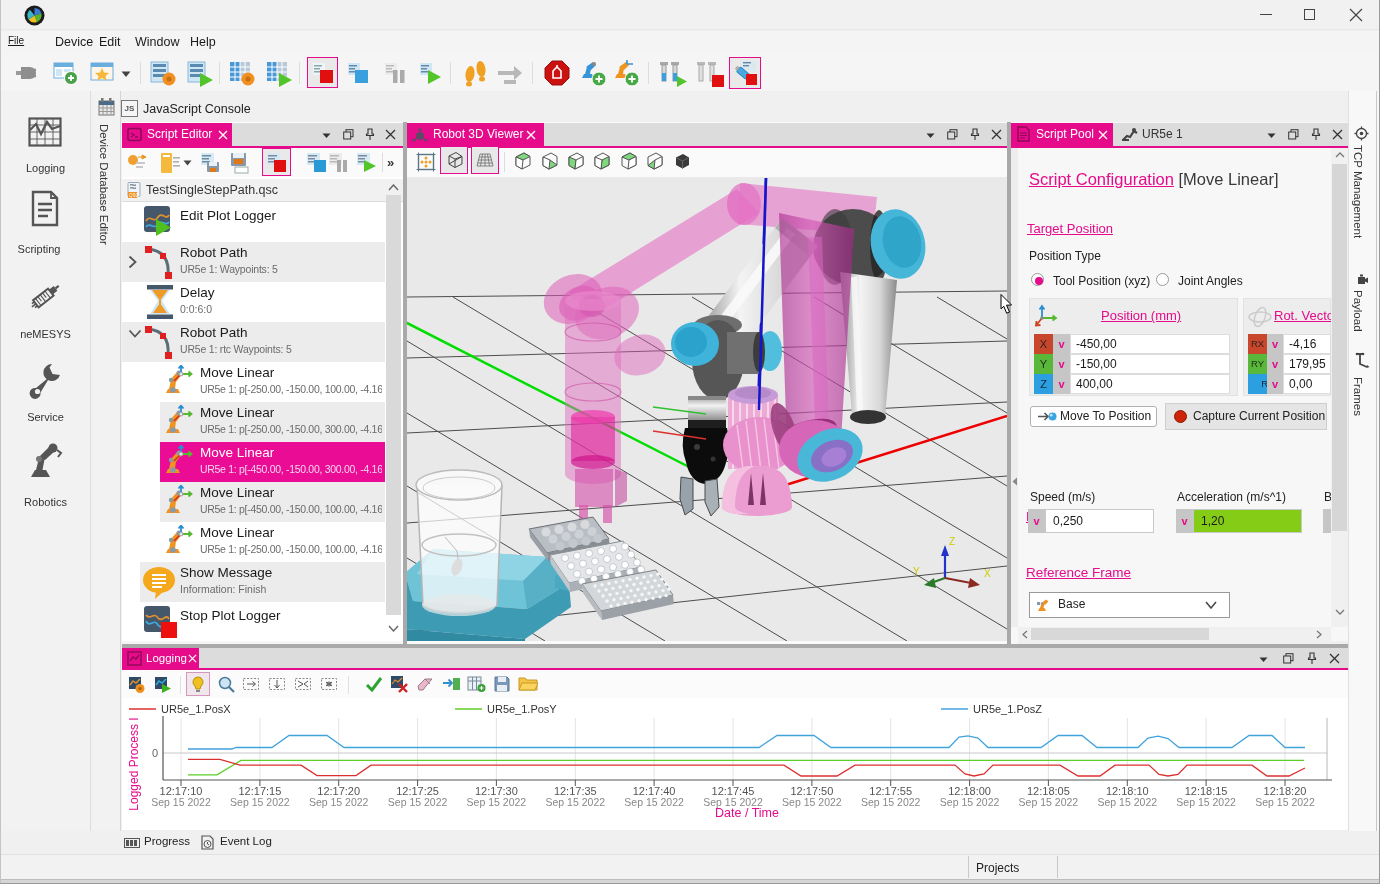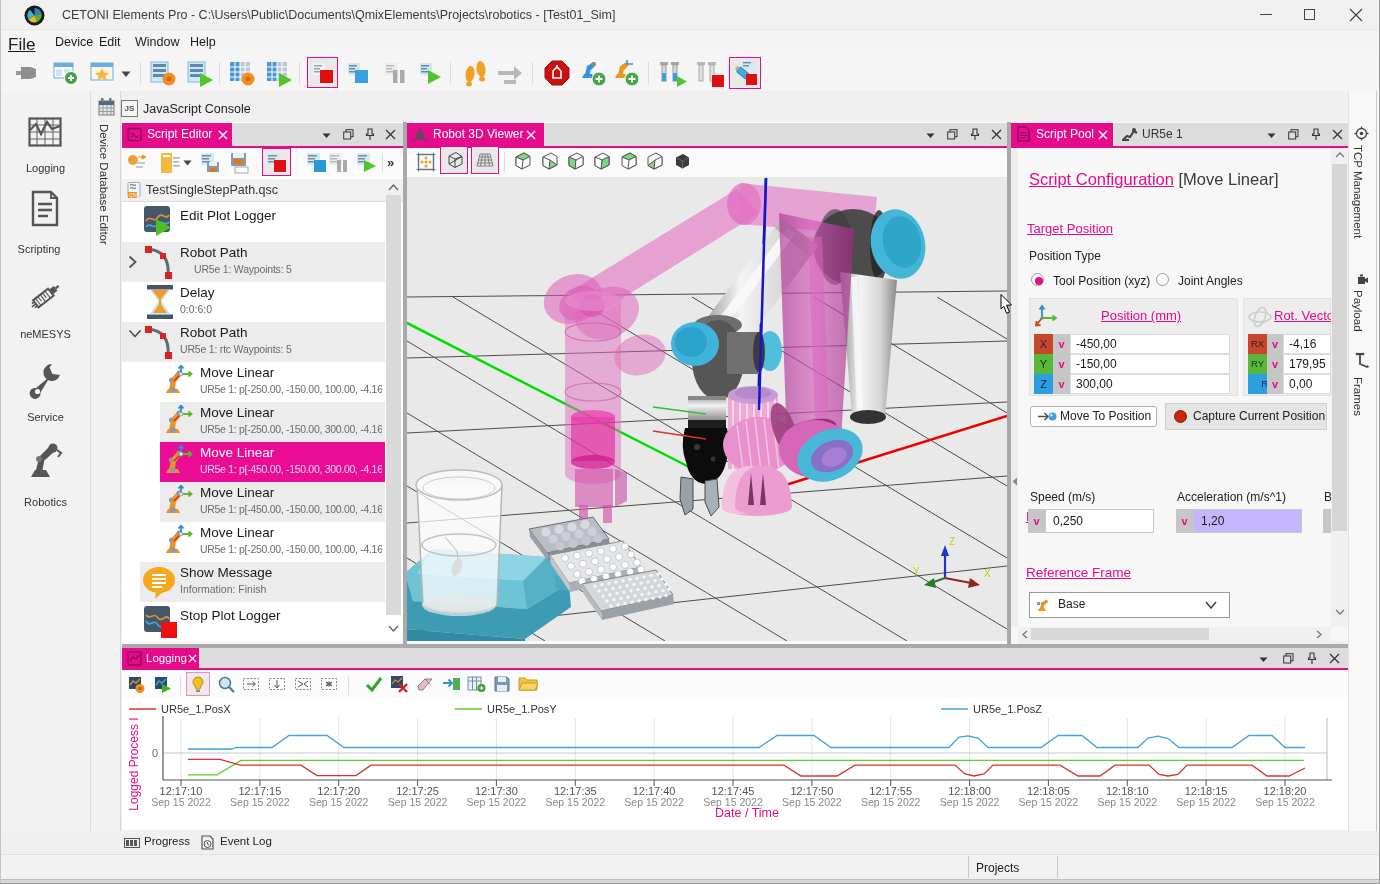--- a/index.html
+++ b/index.html
@@ -17,31 +17,30 @@
 <div class="abs" style="left:0;top:0;width:1380px;height:30px;background:#f2f1f1;border-bottom:1px solid #e8e8e8;"></div>
 <div class="abs" style="left:24px;top:5px;width:21px;height:21px;">
 <svg width="21" height="21" viewBox="0 0 21 21">
 <circle cx="10.5" cy="10.5" r="10" fill="#1b1b1b"></circle>
 <path d="M10.5 3 A7.5 7.5 0 0 1 17.5 8.5 L10.5 10.5 Z" fill="#3a7bd5"></path>
 <path d="M17.5 8.5 A7.5 7.5 0 0 1 13 17 L10.5 10.5 Z" fill="#59b031"></path>
 <path d="M13 17 A7.5 7.5 0 0 1 4.5 14.5 L10.5 10.5 Z" fill="#e8c21a"></path>
 <path d="M4.5 14.5 A7.5 7.5 0 0 1 6 4.8 L10.5 10.5 Z" fill="#3ab5c8"></path>
 </svg>
 </div>
-<div class="abs" style="left:62px;top:8px;font-size:12.5px;color:#3c3c3c;">CETONI Elements Pro - C:\Users\Public\Documents\QmixElements\Projects\robotics - [Test01_Sim]</div>
 <div class="abs" style="left:1260px;top:14px;width:12px;height:1px;background:#444;"></div>
 <div class="abs" style="left:1304px;top:9px;width:11px;height:11px;border:1px solid #444;"></div>
 <div class="abs" style="left:1349px;top:8px;">
 <svg width="14" height="14" viewBox="0 0 14 14">
         <path d="M1 1 L13 13 M13 1 L1 13" stroke="#444" stroke-width="1.2"></path>
       </svg>
 </div>
 
 <div class="abs" style="left:0;top:31px;width:1380px;height:23px;background:#f4f4f4;"></div>
-<div class="abs" style="left:8px;top:35px;font-size:17px;text-decoration:underline;">File</div>
+<div class="abs" style="left:8px;top:35px;font-size:10px;text-decoration:underline;">File</div>
 <div class="abs" style="left:55px;top:35px;font-size:12.5px;">Device</div>
 <div class="abs" style="left:99px;top:35px;font-size:12.5px;">Edit</div>
 <div class="abs" style="left:135px;top:35px;font-size:12.5px;">Window</div>
 <div class="abs" style="left:190px;top:35px;font-size:12.5px;">Help</div>
 
 <div class="abs" style="left:0;top:54px;width:1380px;height:37px;background:#f5f5f5;"></div>
 <div id="toolbar" class="abs" style="left:0;top:54px;width:1380px;height:37px;">
   <svg class="abs" style="left:14px;top:9px;" width="29" height="20" viewBox="0 0 29 20">
         <path d="M2 8 h5 v4 h-5 Z" fill="#9a9a9a"></path>
         <path d="M7 4 h9 a6 6 0 0 1 0 12 h-9 Z" fill="#8e8e8e"></path>
@@ -374,21 +373,21 @@
     <svg class="abs" style="left:6px;top:78px;" width="9" height="14" viewBox="0 0 9 14">
           <path d="M1.5 1.5 L7.5 7 L1.5 12.5" stroke="#555" stroke-width="1.8" fill="none"></path>
         </svg>
     <svg class="abs" style="left:22px;top:68px;" width="30" height="34" viewBox="0 0 30 34">
           <path d="M4 4 Q26 6 24 30" stroke="#5d6d75" stroke-width="3" fill="none"></path>
           <rect x="1" y="1" width="7" height="7" fill="#e02020"></rect>
           <rect x="16" y="8" width="6" height="6" fill="#e02020"></rect>
           <rect x="21" y="27" width="7" height="7" fill="#e02020"></rect>
         </svg>
     <div class="abs" style="left:58px;top:68px;">Robot Path</div>
-    <div class="abs" style="left:58px;top:86px;font-size:10.5px;letter-spacing:-0.2px;color:#6b6b6b;margin-left:14px;">UR5e 1: Waypoints: 5</div>
+    <div class="abs" style="left:58px;top:86px;font-size:10.5px;letter-spacing:-0.2px;color:#6b6b6b;">UR5e 1: Waypoints: 5</div>
 
     <svg class="abs" style="left:24px;top:108px;" width="28" height="34" viewBox="0 0 28 34">
           <rect x="1" y="0" width="26" height="4.5" fill="#44576b"></rect>
           <rect x="1" y="29.5" width="26" height="4.5" fill="#44576b"></rect>
           <path d="M4 5 L24 5 L16 16 L24 29 L4 29 L12 16 Z" fill="#cde6f2"></path>
           <path d="M6 5 L22 5 L14 15.5 Z M14 18 L21 28 L7 28 Z" fill="#f09b28"></path>
           <path d="M13 15 h2 v4 h-2 Z" fill="#f09b28"></path>
         </svg>
     <div class="abs" style="left:58px;top:108px;">Delay</div>
     <div class="abs" style="left:58px;top:126px;font-size:10.5px;color:#6b6b6b;">0:0:6:0</div>
@@ -921,21 +920,21 @@
       </svg>
   <div class="abs mag" style="left:54px;top:186px;font-size:13px;margin-left:36px;">Position (mm)</div>
   <div class="abs" style="left:23px;top:212px;width:19px;height:20px;background:#c8472c;color:#31231f;font-size:11px;text-align:center;line-height:20px;">X</div>
   <div class="abs" style="left:42px;top:212px;width:17px;height:20px;background:#c6c6c6;color:#e50b8b;font-size:11px;font-weight:bold;text-align:center;line-height:20px;">v</div>
   <div class="abs" style="left:59px;top:212px;width:160px;height:20px;background:#fff;border:1px solid #dcdcdc;font-size:12px;line-height:18px;padding-left:5px;">-450,00</div>
   <div class="abs" style="left:23px;top:232px;width:19px;height:20px;background:#59b83a;color:#1e3018;font-size:11px;text-align:center;line-height:20px;">Y</div>
   <div class="abs" style="left:42px;top:232px;width:17px;height:20px;background:#c6c6c6;color:#e50b8b;font-size:11px;font-weight:bold;text-align:center;line-height:20px;">v</div>
   <div class="abs" style="left:59px;top:232px;width:160px;height:20px;background:#fff;border:1px solid #dcdcdc;font-size:12px;line-height:18px;padding-left:5px;">-150,00</div>
   <div class="abs" style="left:23px;top:252px;width:19px;height:20px;background:#2b9fe0;color:#122a38;font-size:11px;text-align:center;line-height:20px;">Z</div>
   <div class="abs" style="left:42px;top:252px;width:17px;height:20px;background:#c6c6c6;color:#e50b8b;font-size:11px;font-weight:bold;text-align:center;line-height:20px;">v</div>
-  <div class="abs" style="left:59px;top:252px;width:160px;height:20px;background:#fff;border:1px solid #dcdcdc;font-size:12px;line-height:18px;padding-left:5px;">300,00</div>
+  <div class="abs" style="left:59px;top:252px;width:160px;height:20px;background:#fff;border:1px solid #dcdcdc;font-size:12px;line-height:18px;padding-left:5px;">400,00</div>
 
   <div class="abs" style="left:232px;top:176px;width:88px;height:98px;background:#ededed;border:1px solid #e2e2e2;"></div>
   <svg class="abs" style="left:236px;top:183px;" width="26" height="24" viewBox="0 0 26 24">
         <ellipse cx="13" cy="12" rx="11" ry="5" fill="none" stroke="#ccc" stroke-width="1.5"></ellipse>
         <ellipse cx="13" cy="12" rx="5" ry="10" fill="none" stroke="#ccc" stroke-width="1.5" transform="rotate(20 13 12)"></ellipse>
       </svg>
   <div class="abs mag" style="left:263px;top:186px;width:57px;font-size:13px;white-space:nowrap;overflow:hidden;">Rot. Vector</div>
   <div class="abs" style="left:237px;top:212px;width:19px;height:20px;background:#c8472c;color:#31231f;font-size:9.5px;text-align:center;line-height:20px;">RX</div>
   <div class="abs" style="left:256px;top:212px;width:16px;height:20px;background:#c6c6c6;color:#e50b8b;font-size:11px;font-weight:bold;text-align:center;line-height:20px;">v</div>
   <div class="abs" style="left:272px;top:212px;width:48px;height:20px;background:#fff;border:1px solid #dcdcdc;font-size:12px;line-height:18px;padding-left:5px;">-4,16</div>
@@ -959,21 +958,21 @@
         <circle cx="6.5" cy="6.5" r="6" fill="none" stroke="#8f1a06"></circle>
       </svg>
   <div class="abs" style="left:182px;top:287px;font-size:12px;color:#222;">Capture Current Position</div>
 
   <div class="abs mag" style="left:15px;top:340px;font-size:13.5px;margin-top:47px;">Motion Parameters</div>
   <div class="abs" style="left:19px;top:368px;font-size:12px;color:#222;">Speed (m/s)</div>
   <div class="abs" style="left:17px;top:387px;width:17px;height:24px;background:#c6c6c6;color:#e50b8b;font-size:11px;font-weight:bold;text-align:center;line-height:24px;">v</div>
   <div class="abs" style="left:34px;top:387px;width:109px;height:24px;background:#fff;border:1px solid #c8c8c8;font-size:12px;line-height:22px;padding-left:7px;">0,250</div>
   <div class="abs" style="left:166px;top:368px;font-size:12px;color:#222;">Acceleration (m/s^1)</div>
   <div class="abs" style="left:165px;top:387px;width:17px;height:24px;background:#c6c6c6;color:#e50b8b;font-size:11px;font-weight:bold;text-align:center;line-height:24px;">v</div>
-  <div class="abs" style="left:182px;top:387px;width:109px;height:24px;background:#c4b5fd;border:1px solid #c8c8c8;font-size:12px;line-height:22px;padding-left:7px;">1,20</div>
+  <div class="abs" style="left:182px;top:387px;width:109px;height:24px;background:#84cc16;border:1px solid #c8c8c8;font-size:12px;line-height:22px;padding-left:7px;">1,20</div>
   <div class="abs" style="left:313px;top:368px;font-size:12px;color:#222;">B</div>
   <div class="abs" style="left:312px;top:387px;width:8px;height:24px;background:#c6c6c6;"></div>
 
   <div class="abs mag" style="left:15px;top:443px;font-size:13.5px;">Reference Frame</div>
   <div class="abs" style="left:18px;top:470px;width:201px;height:26px;background:#fff;border:1px solid #999;"></div>
   <svg class="abs" style="left:25px;top:476px;" width="17" height="15" viewBox="0 0 17 15">
         <path d="M2 13 h8 l-1.5 -3 h-5 Z" fill="#ef9420"></path>
         <path d="M4 10 l1.5 -5 3 0.5 -1 4.5 Z" fill="#ef9420"></path>
         <path d="M5.5 5 L10 1.5 l2.5 2 -3.5 3.5 Z" fill="#ef9420"></path>
         <circle cx="6" cy="5.5" r="1.3" fill="#8a99a8"></circle>

